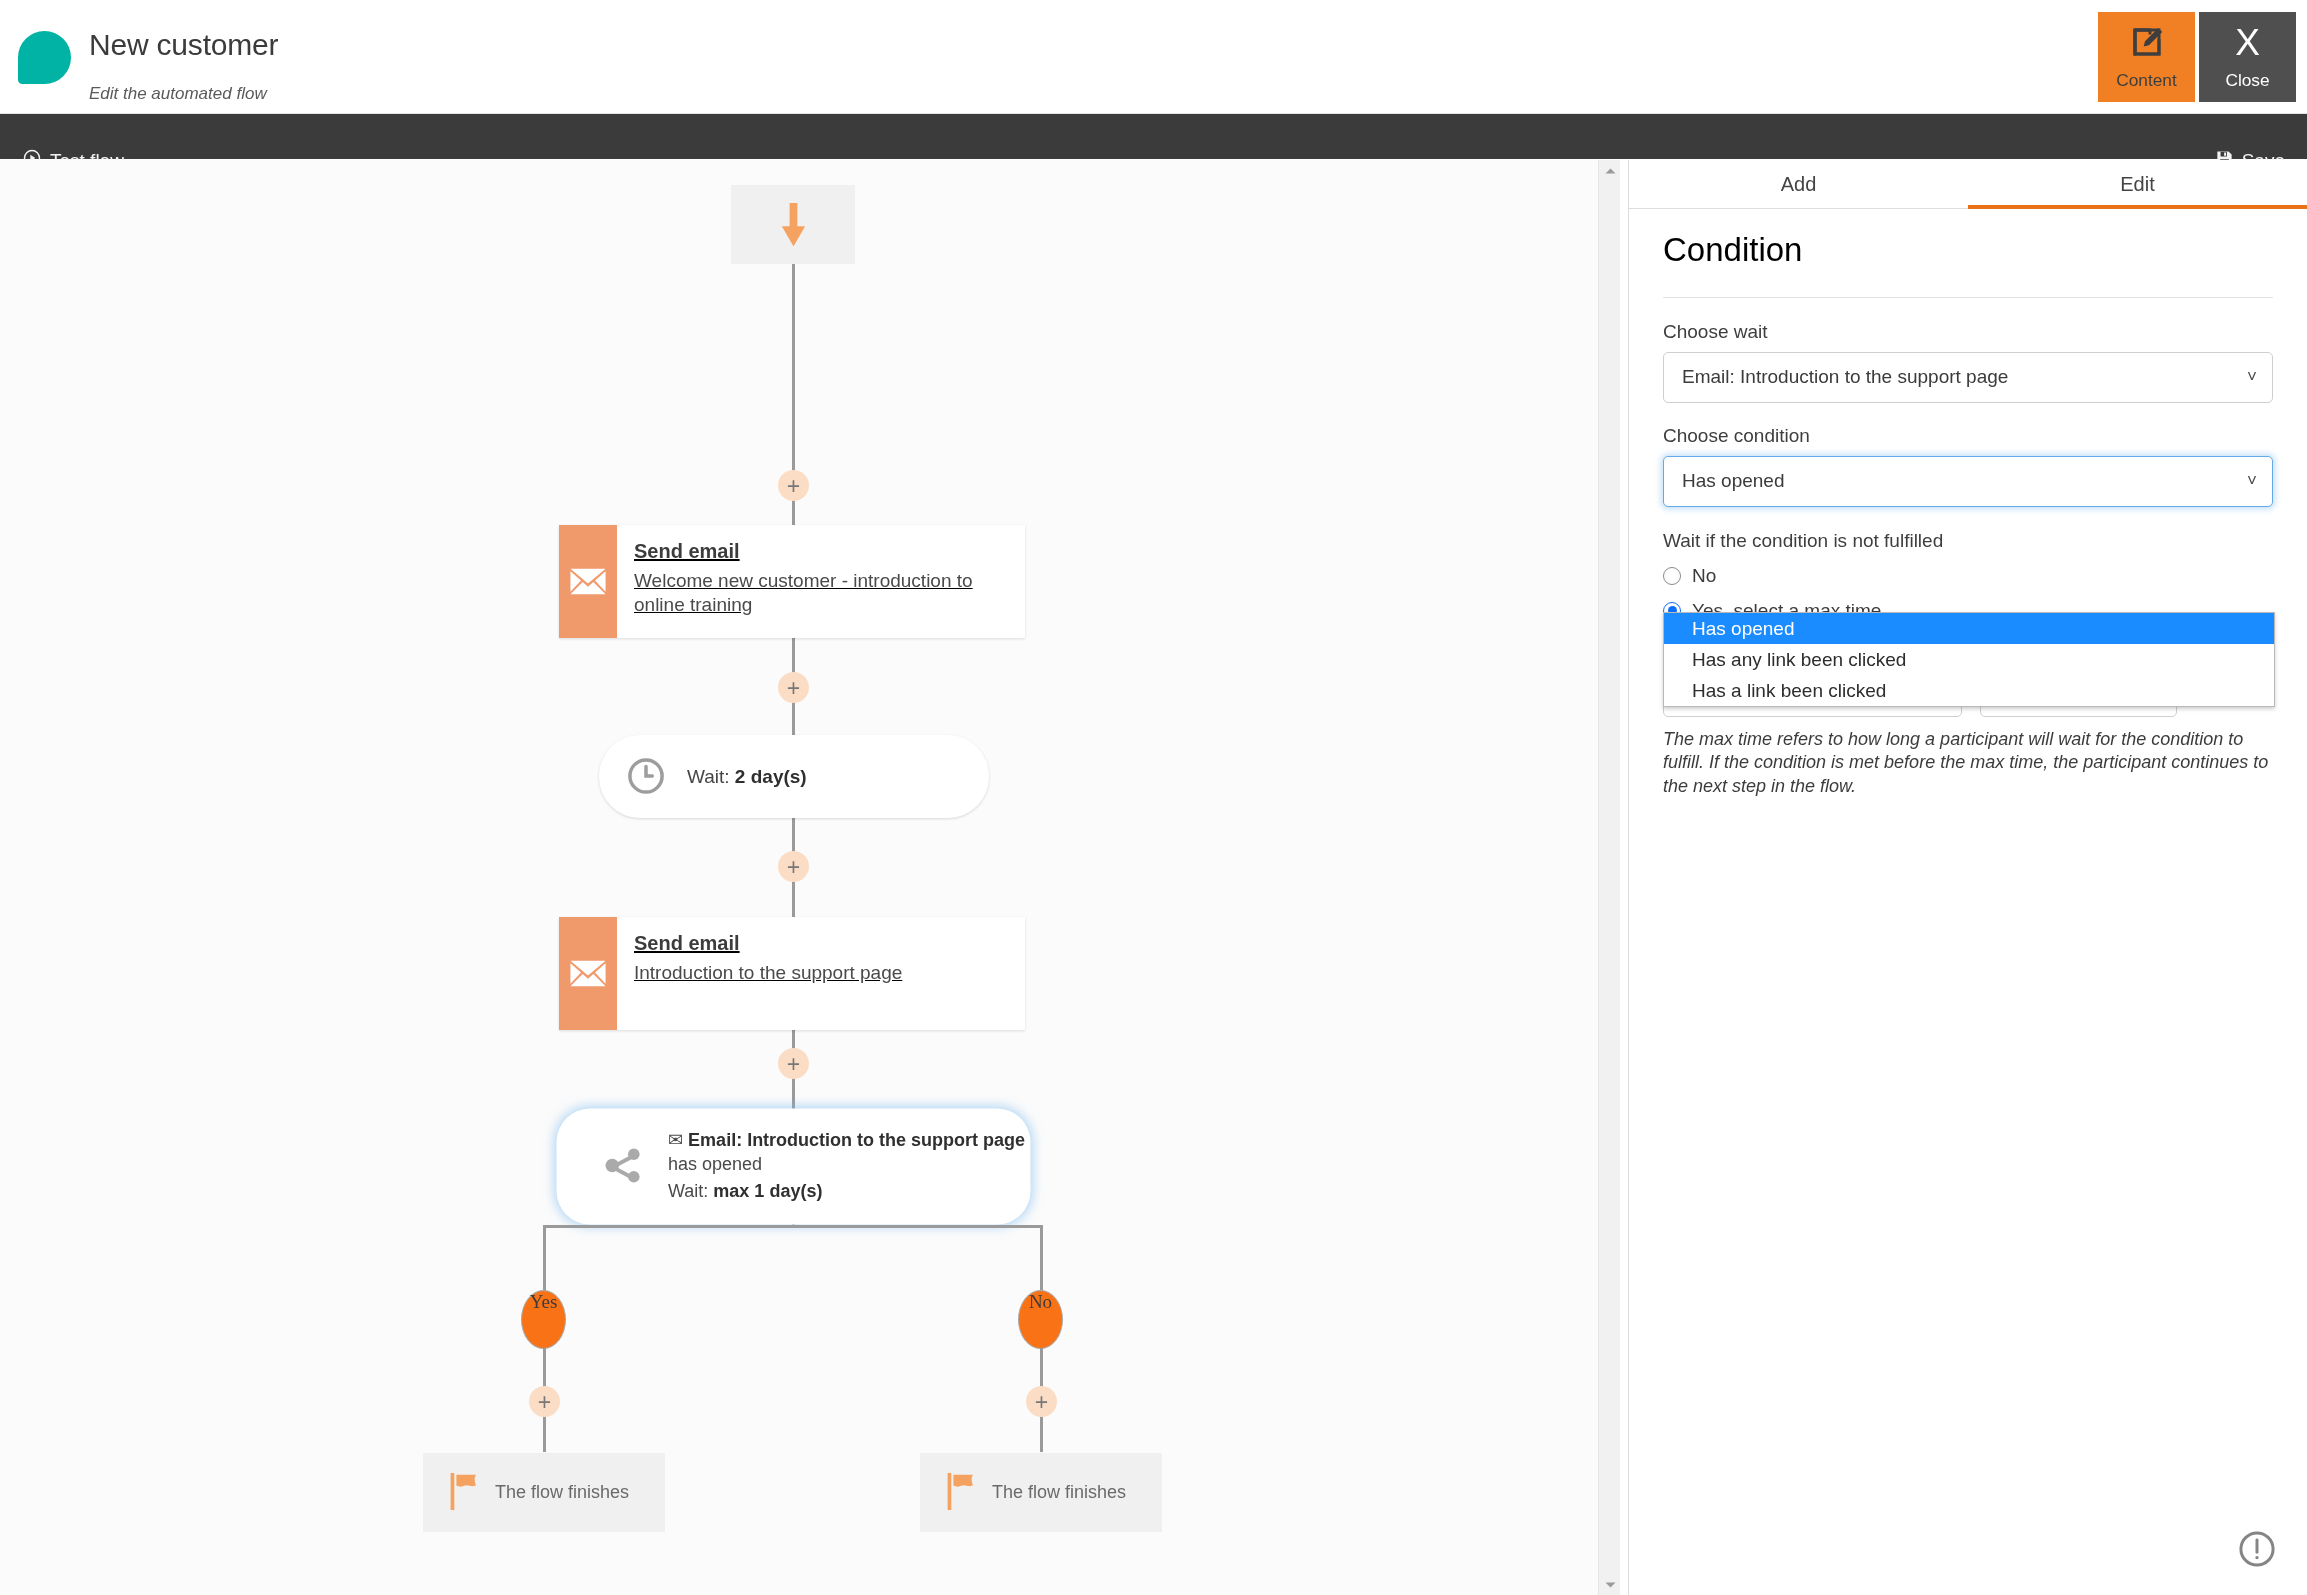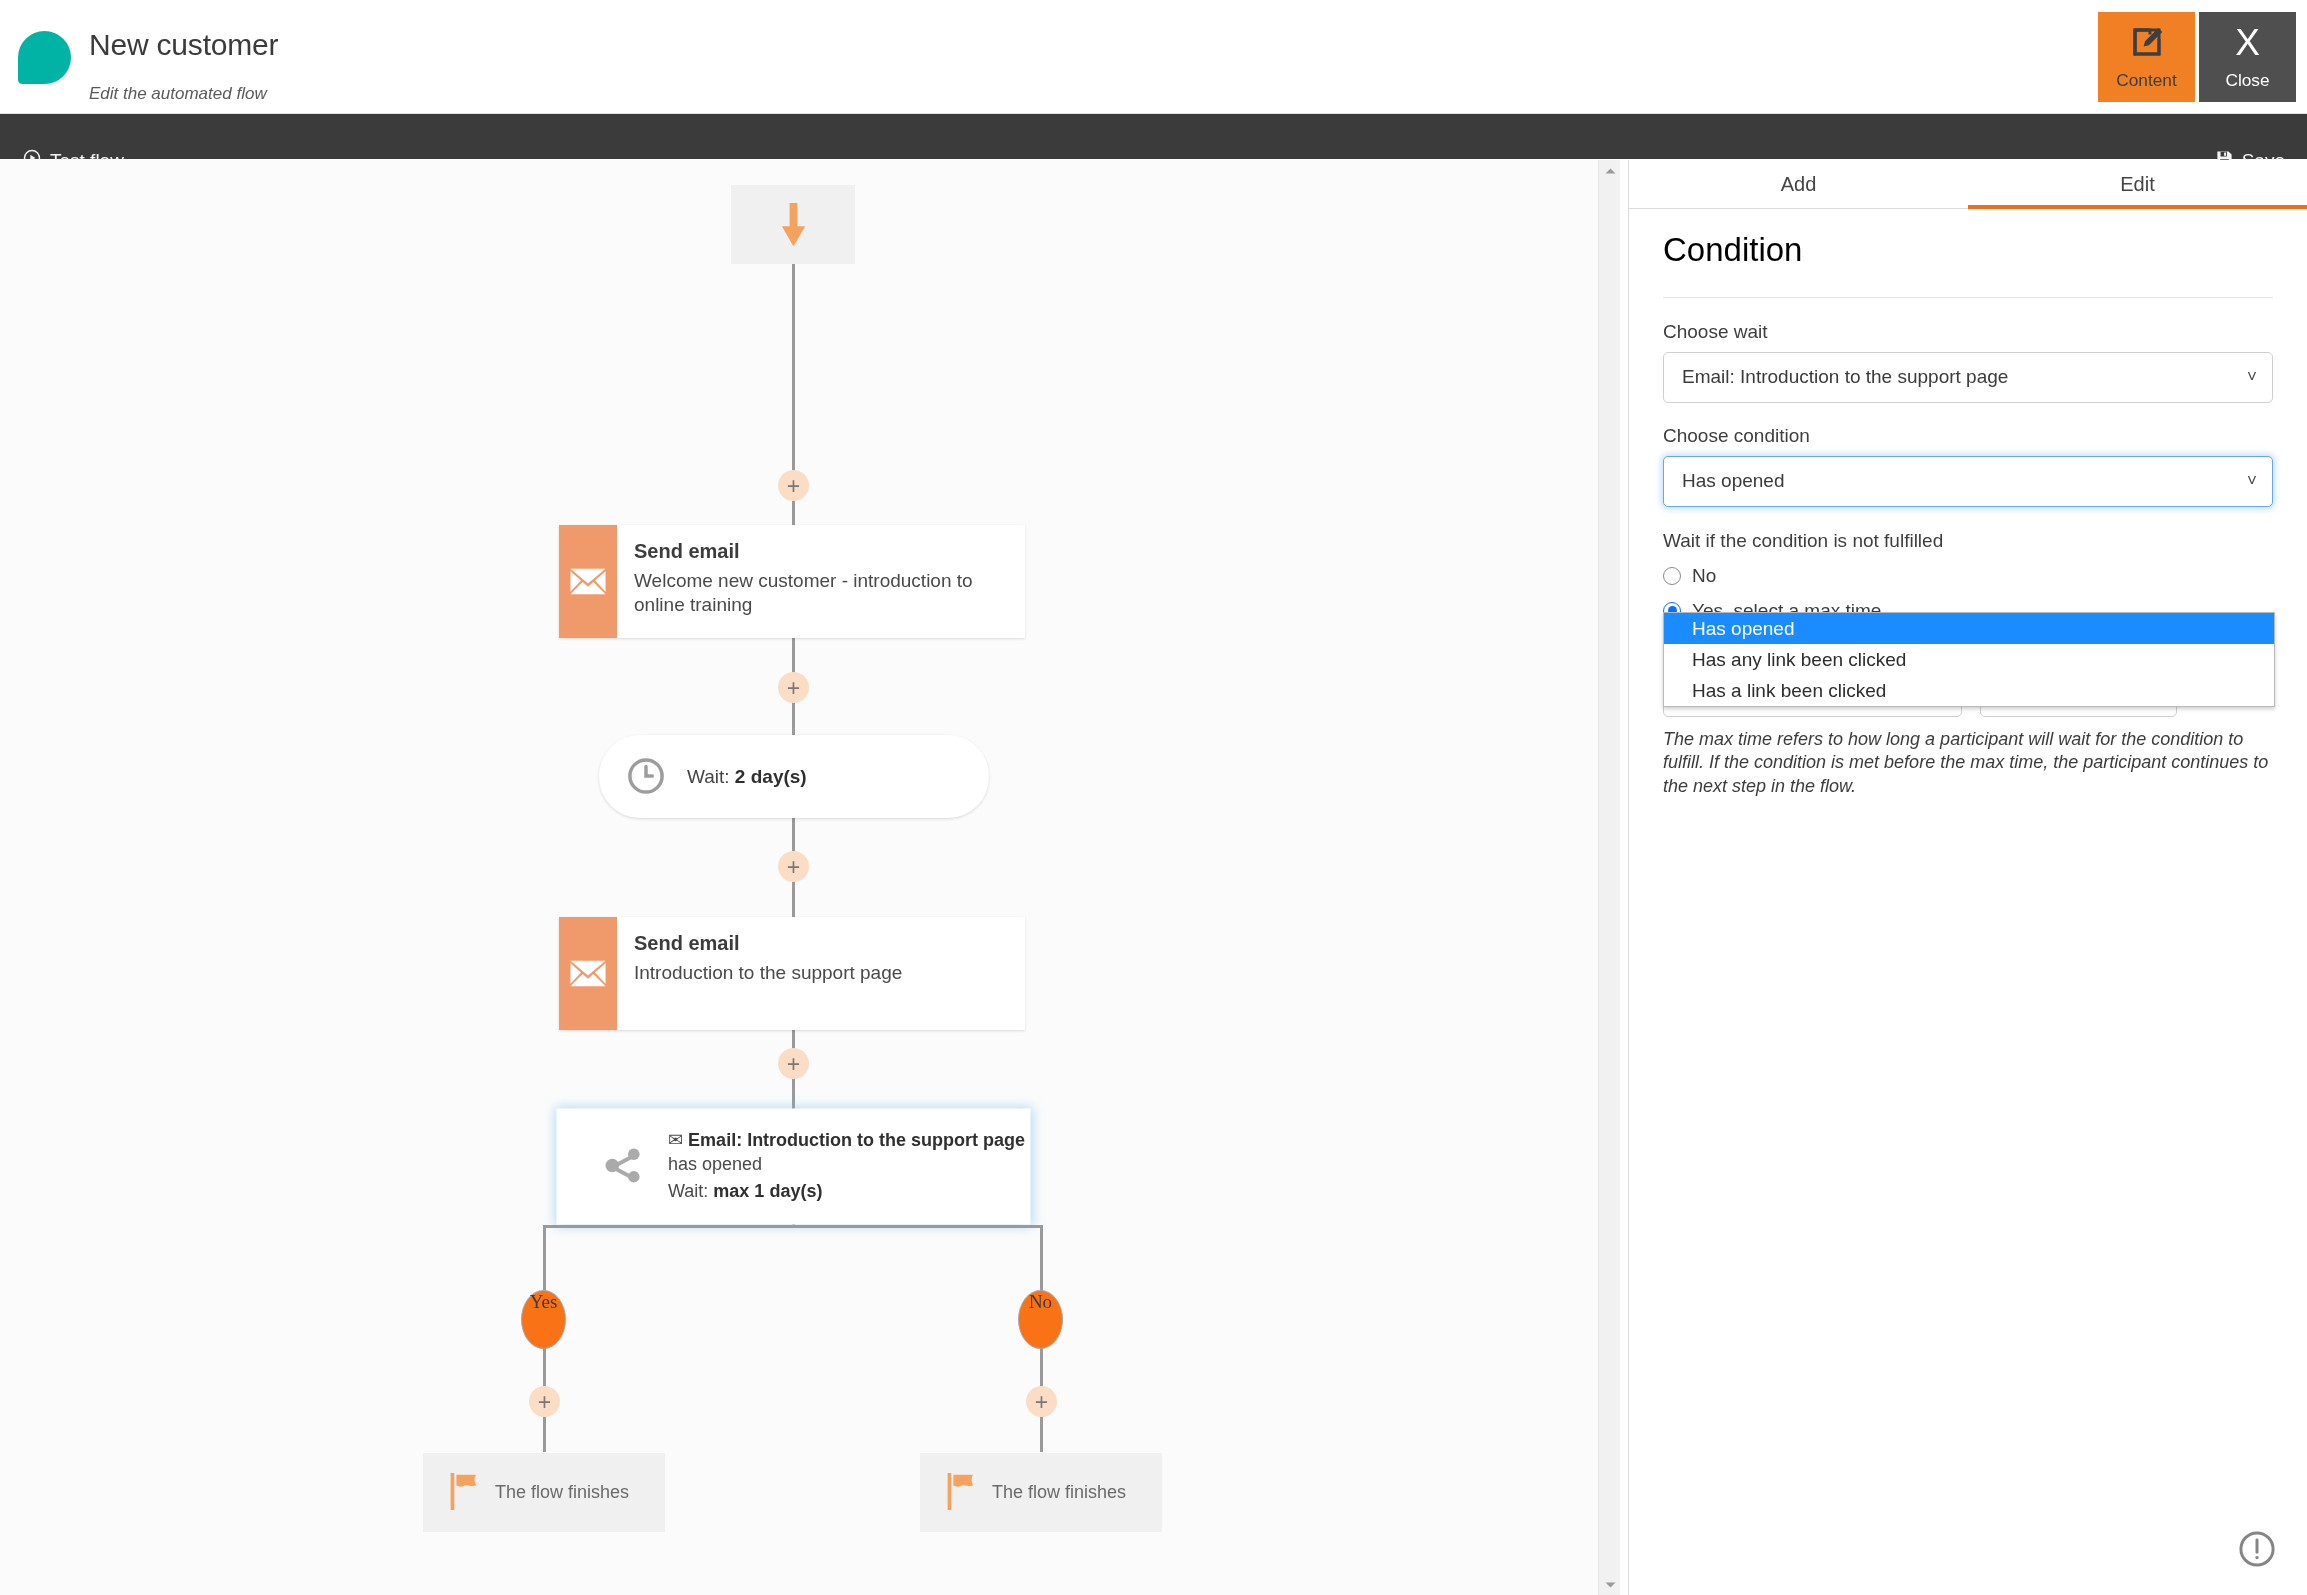--- a/index.html
+++ b/index.html
@@ -92,20 +92,21 @@
     display: flex; align-items: center; justify-content: center;
     color: #777; font-size: 23px; line-height: 20px; cursor: pointer;
   }
 
   .email-node {
     width: 466px; height: 113px;
     background: #ffffff;
     display: flex;
     box-shadow: 0 1px 2.5px rgba(0,0,0,0.13);
     cursor: pointer;
+    text-decoration: underline;
   }
   .email-node .ico-box {
     width: 58px; flex: none;
     background: #f09a6b;
     display: flex; align-items: center; justify-content: center;
   }
   .email-node .txt {
     padding: 15px 14px 0 17px;
   }
   .email-node .t1 { font-size: 20px; font-weight: bold; color: #3c3c3c; }
@@ -374,21 +375,21 @@
     <div class="txt">
       <div class="t1">Send email</div>
       <div class="t2">Introduction to the support page</div>
     </div>
   </div>
 
   <div class="plus-node" style="left:778px; top:888px;">
     <span>+</span>
   </div>
 
-  <div class="node cond-node" style="left:558px; top:950px;">
+  <div class="node cond-node" style="left:558px; top:950px;border-radius:32px;">
     <span class="share">
       <svg width="45" height="45" viewBox="0 0 24 24" fill="#aaaaaa">
         <circle cx="17.5" cy="6" r="3.1"></circle>
         <circle cx="6" cy="12" r="3.6"></circle>
         <circle cx="17.5" cy="18" r="3.1"></circle>
         <path d="M8 10.6l8-4.2 1 1.9-8 4.2zM9 13.2l8 4.2-1 1.9-8-4.2z"></path>
       </svg>
     </span>
     <div class="ctxt">
       <div><span>✉</span> <b>Email: Introduction to the support page</b><span> has opened</span></div>

